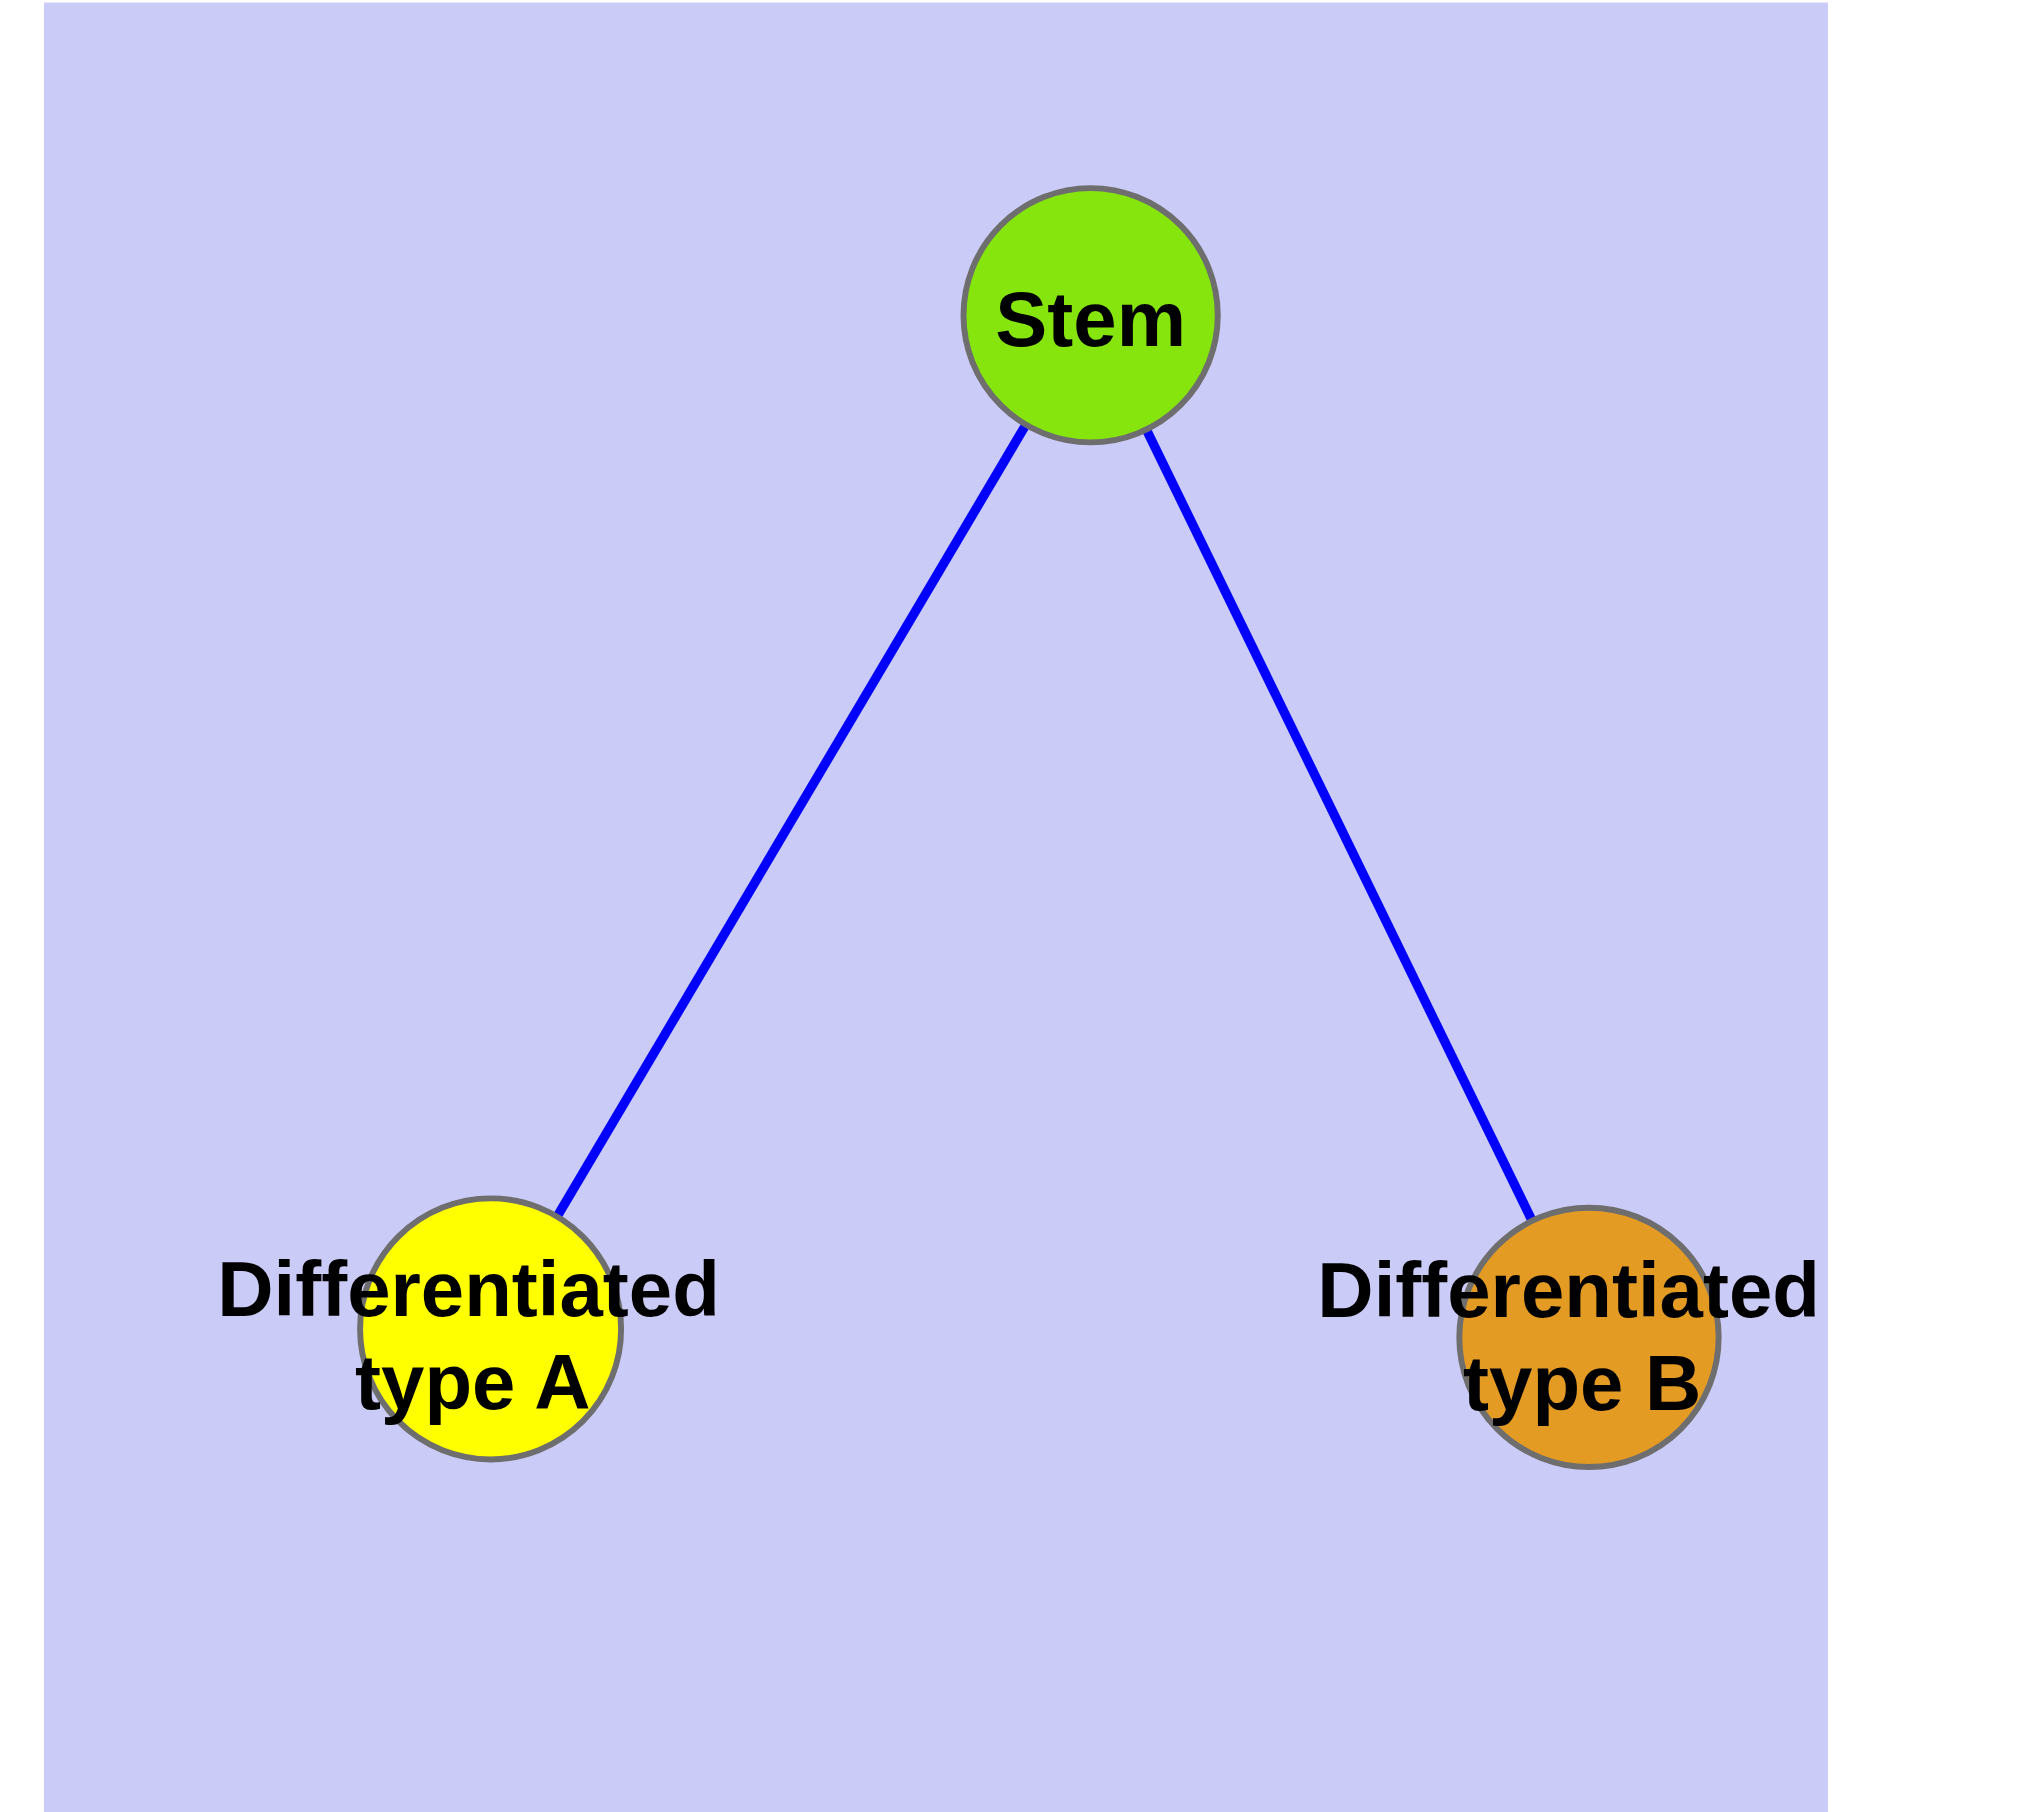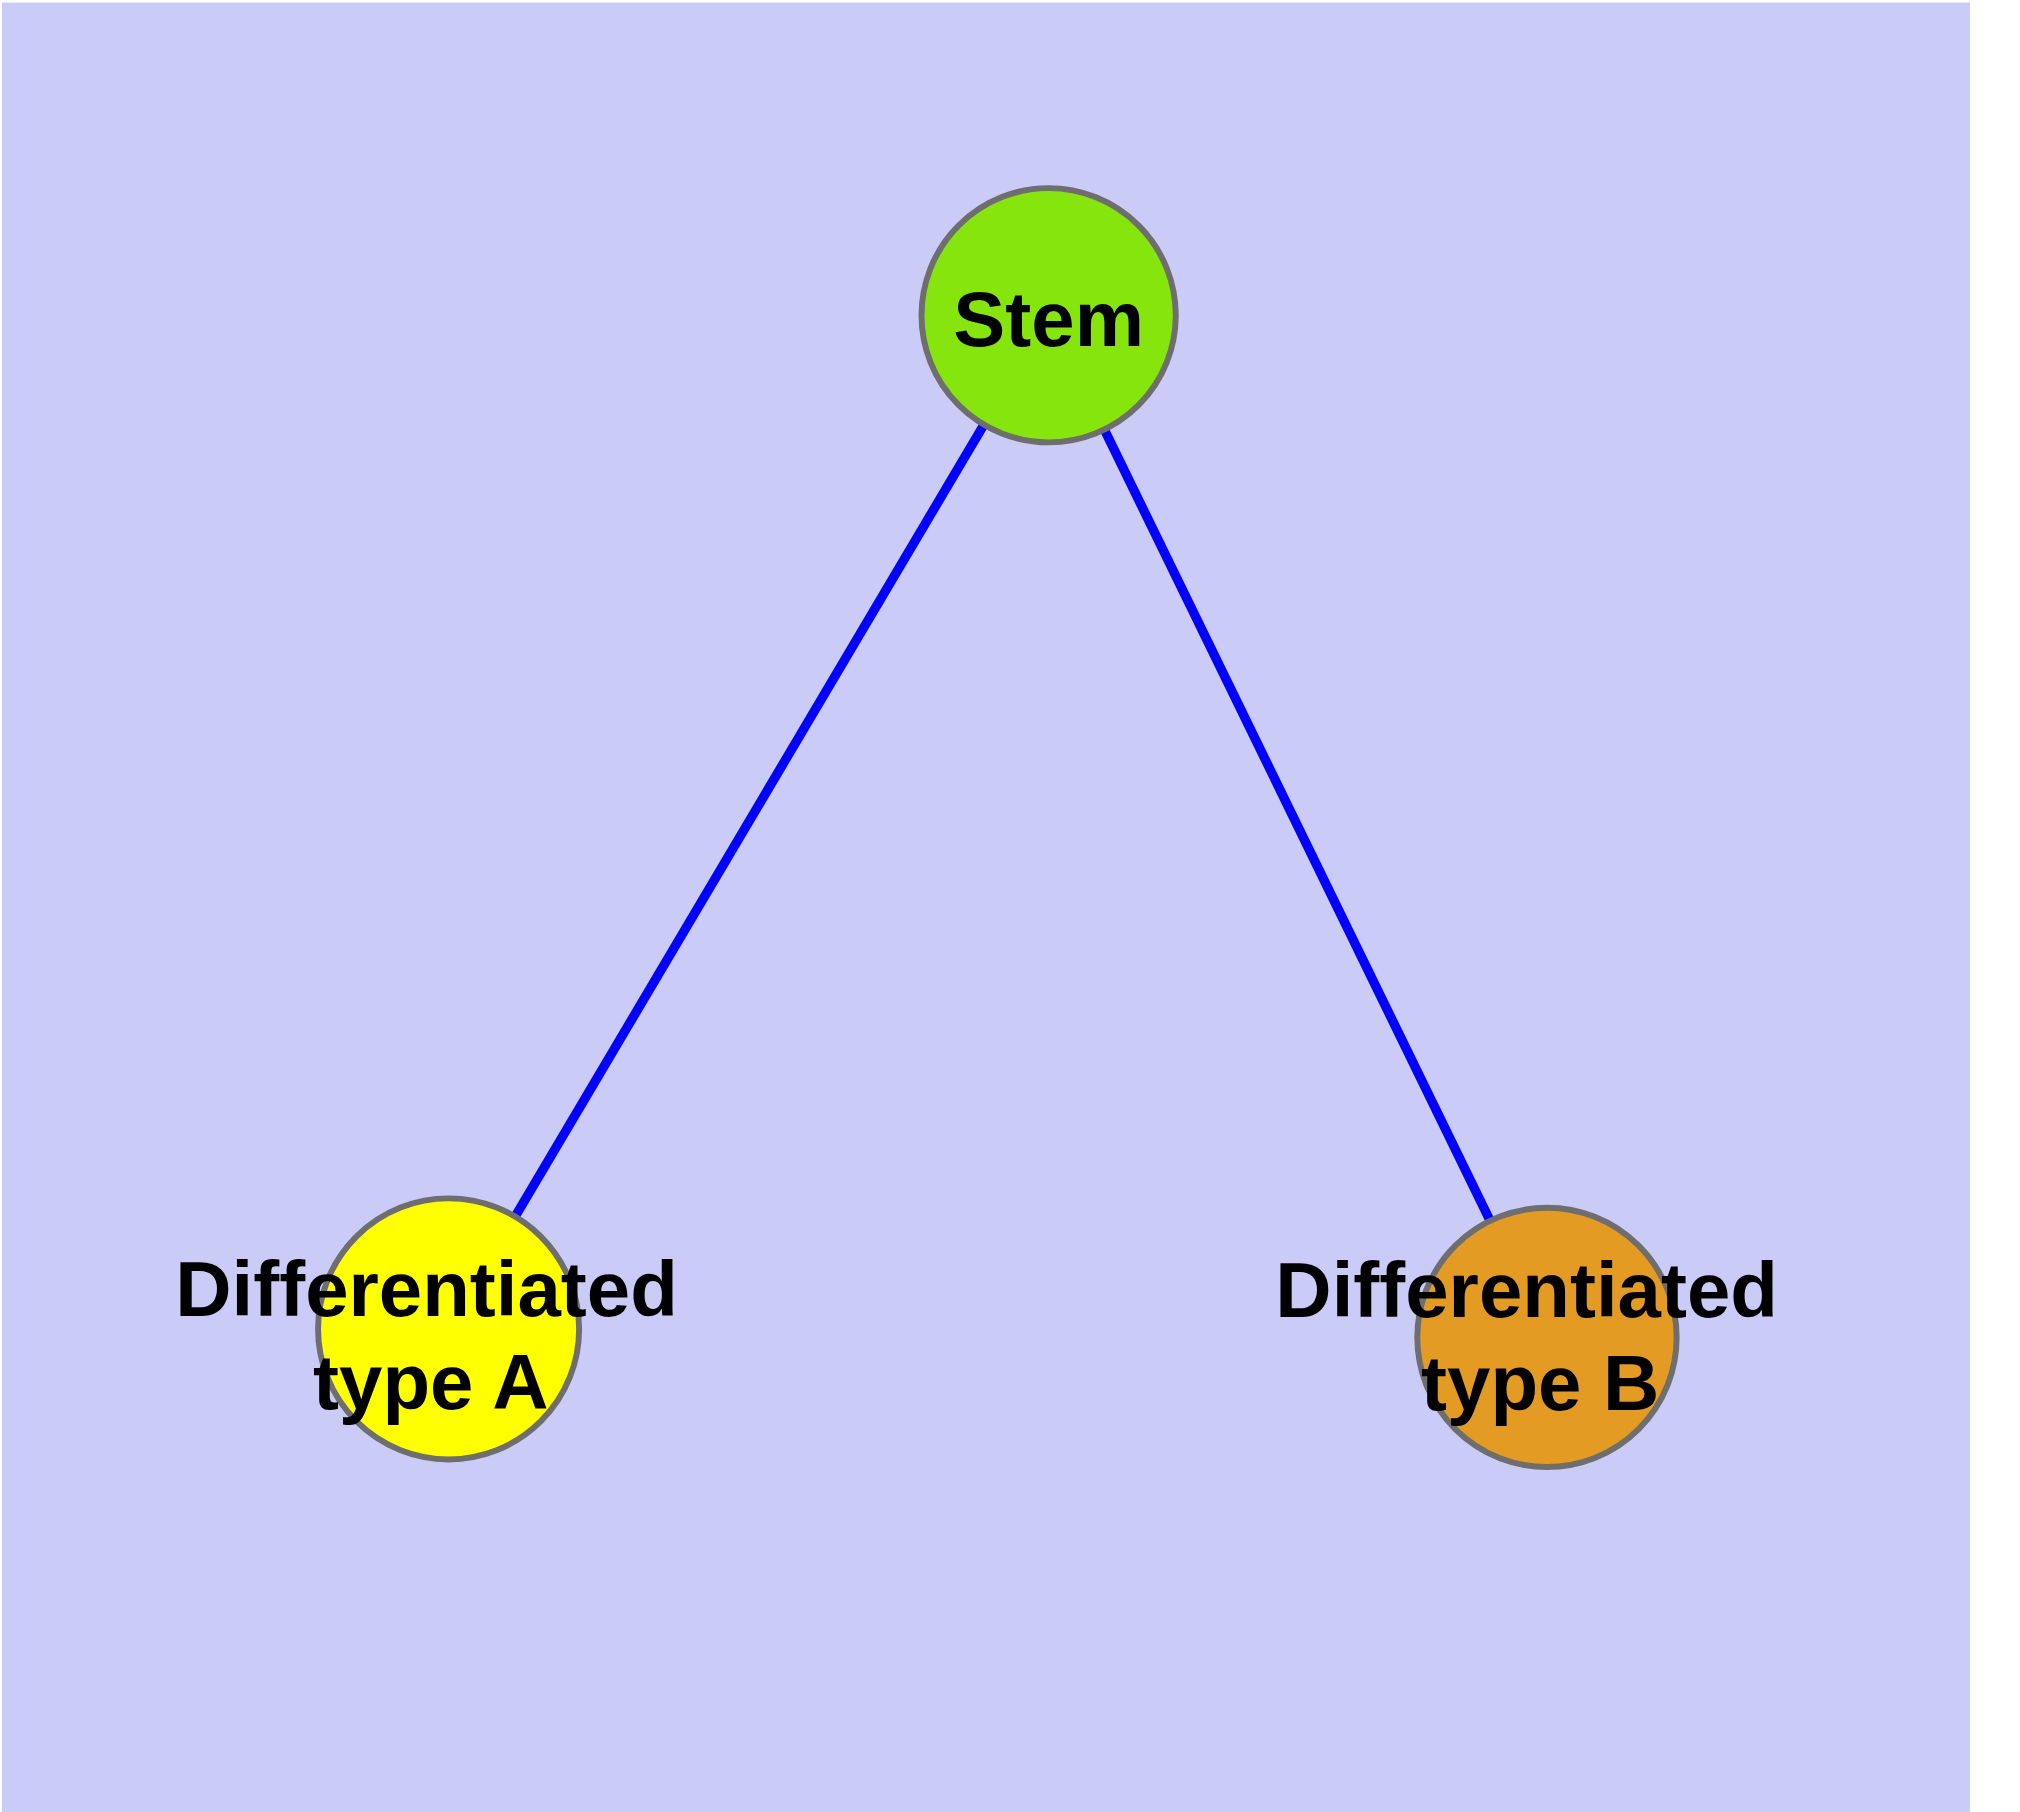--- a/index.html
+++ b/index.html
@@ -2,24 +2,25 @@
 <html style="font-size:13.6px"><head>
 <meta charset="utf-8">
 <style>
   html, body {
     margin: 0;
     padding: 0;
     background: #ffffff;
   }
   .page {
     position: relative;
-    width: 1970px;
+    width: 1786px;
     height: 1812px;
     background: #ffffff;
     overflow: hidden;
+    padding-left: 42px;
   }
   svg.diagram {
     display: block;
     width: 2021px;
     height: 1812px;
   }
   .node-label {
     font-family: "Liberation Sans", "DejaVu Sans", sans-serif;
     font-weight: 700;
     font-size: 92px;

